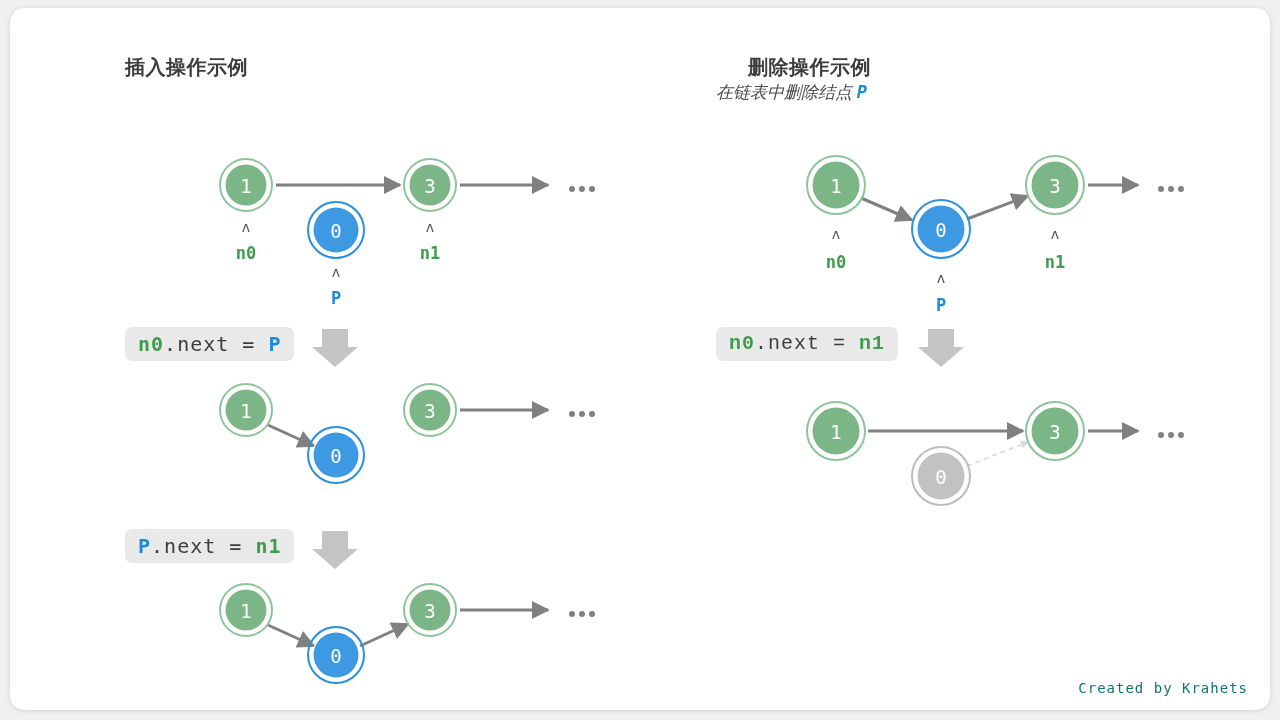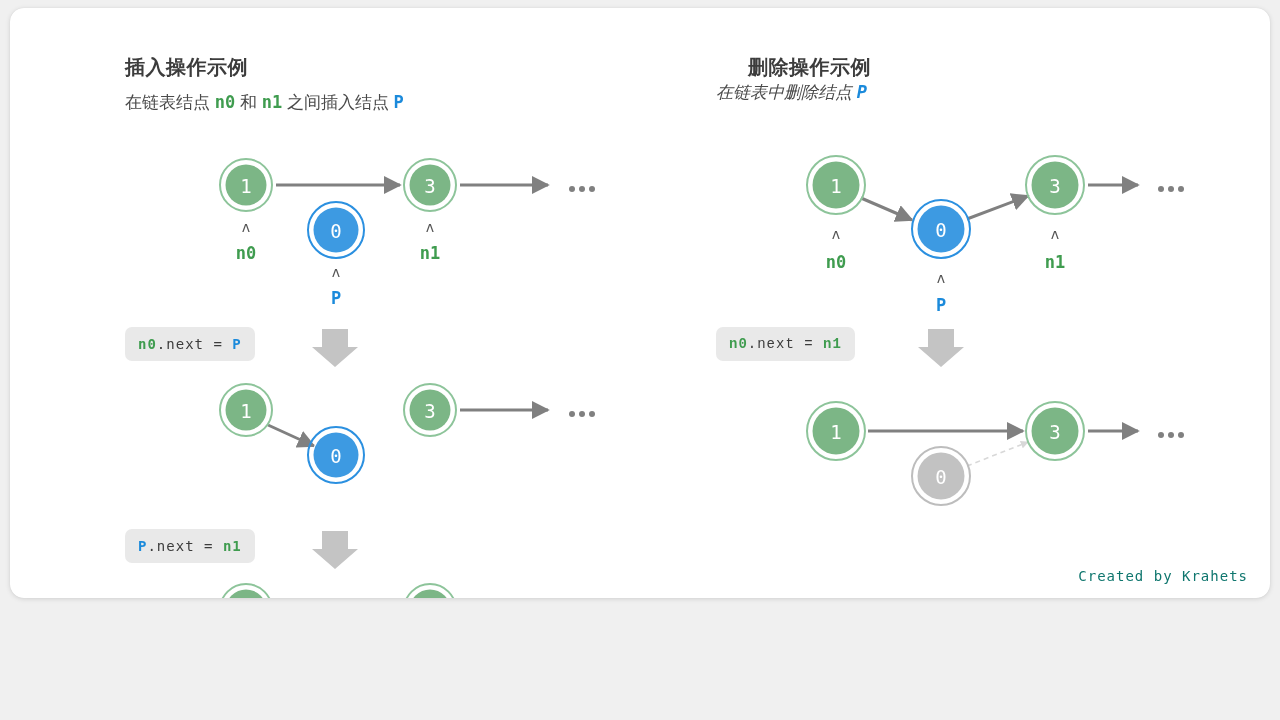--- a/index.html
+++ b/index.html
@@ -9,21 +9,21 @@
     height: 720px;
     background: #f0f0f0;
     font-family: "Liberation Sans", sans-serif;
     overflow: hidden;
   }
   #card {
     position: absolute;
     left: 10px;
     top: 8px;
     width: 1260px;
-    height: 590px;
+    height: 702px;
     background: #ffffff;
     border-radius: 14px;
     box-shadow: 0 1px 5px rgba(0,0,0,0.13), 0 0 1px rgba(0,0,0,0.10);
     overflow: hidden;
   }
   .panel-title {
     position: absolute;
     font-size: 20px;
     font-weight: bold;
     color: #3c3c3c;
@@ -43,21 +43,21 @@
   .g { color: #3f9c4f; }
   .b { color: #1b8adb; }
   .code-box {
     position: absolute;
     background: #e9e9e9;
     border-radius: 7px;
     height: 34px;
     line-height: 34px;
     padding: 0 13px;
     font-family: "DejaVu Sans Mono", "Liberation Mono", monospace;
-    font-size: 14px;
+    font-size: 20px;
     color: #3c3c3c;
     white-space: nowrap;
     letter-spacing: 1px;
   }
   .code-box .tok-g { color: #3f9c4f; font-weight: bold; }
   .code-box .tok-b { color: #1b8adb; font-weight: bold; }
   .code-box .tok-d { color: #3c3c3c; font-weight: normal; }
   svg.layer {
     position: absolute;
     left: 0; top: 0;
@@ -98,23 +98,20 @@
     dominant-baseline: central;
   }
   .dots { fill: #808080; }
 </style>
 </head>
 <body>
 
 <div id="card">
 
   <div class="panel-title" style="left:115px; top:46px;">插入操作示例</div>
-  <div class="panel-sub" style="left:115px; top:83px;">
-    <span>在链表结点 </span><span class="mono g">n0</span><span> 和 </span><span class="mono g">n1</span><span> 之间插入结点 </span><span class="mono b">P</span>
-  </div>
 
   <div class="panel-title" style="left:706px; top:46px;margin-left:32px;">删除操作示例</div>
   <div class="panel-sub" style="left:706px; top:73px;font-style:italic;">
     <span>在链表中删除结点 </span><span class="mono b">P</span>
   </div>
 
   <div id="code-layer">
       <div class="code-box" style="left: 115px; top: 319px;"><span class="tok-g">n0</span><span class="tok-d">.next = </span><span class="tok-b">P</span></div>
       <div class="code-box" style="left: 115px; top: 521px;"><span class="tok-b">P</span><span class="tok-d">.next = </span><span class="tok-g">n1</span></div>
       <div class="code-box" style="left: 706px; top: 319px; font-family: Liberation Mono, monospace;"><span class="tok-g">n0</span><span class="tok-d">.next = </span><span class="tok-g">n1</span></div>

